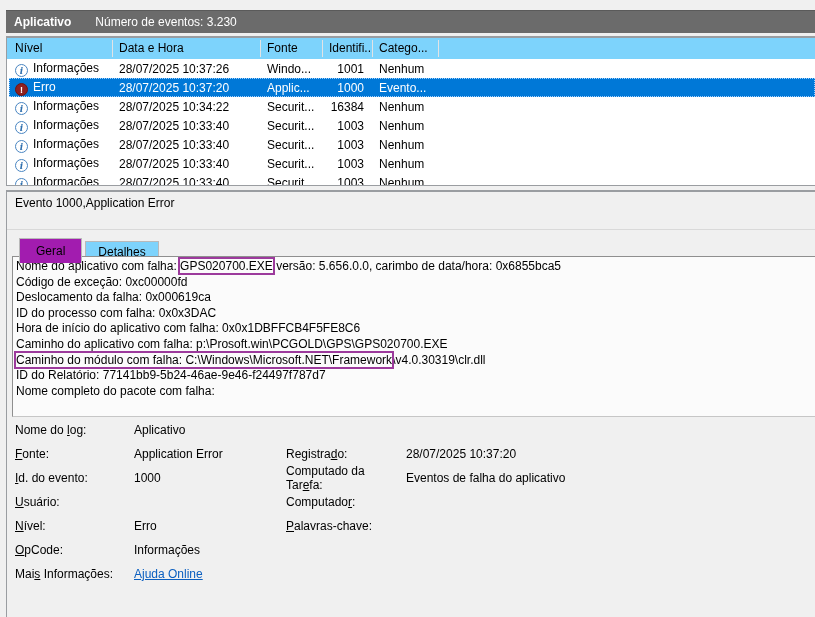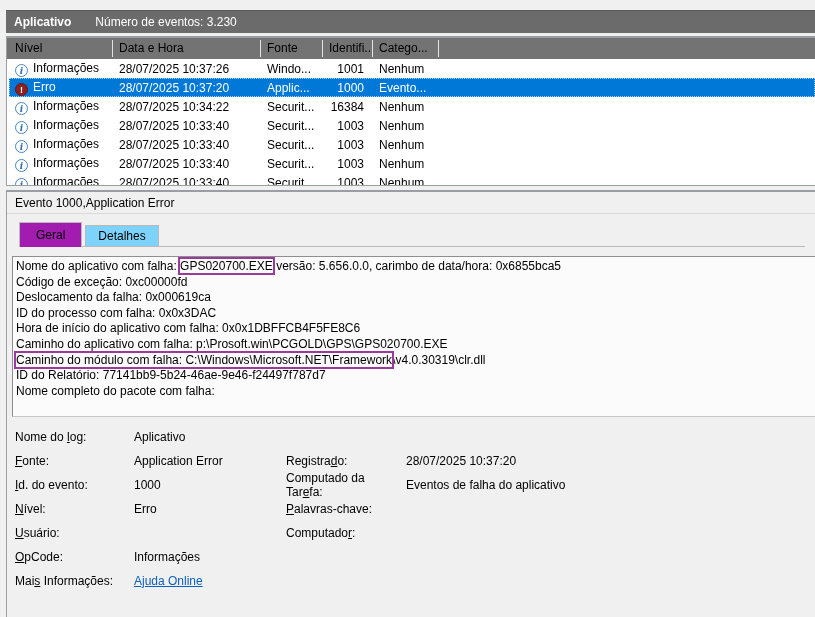--- a/index.html
+++ b/index.html
@@ -11,54 +11,54 @@
   .titlebar { position:absolute; left:6px; top:10px; right:0; height:23px;
     background:var(--titlebar,#6b6b6b); color:#fff; display:flex; align-items:center;
     padding-left:8px; border-top:1px solid #5a5a5a; }
   .titlebar .log-name { font-weight:bold; }
   .titlebar .event-count { margin-left:24px; }
 
   
   .table-panel { position:absolute; left:6px; top:36px; right:0; height:150px;
     background:#fff; border-top:2px solid #9a9da1; border-left:1px solid #9a9da1;
     border-bottom:1px solid #9a9da1; overflow:hidden; }
-  .thead { display:flex; height:21px; align-items:center; background:#737373; padding-left:2px; }
+  .thead { display:flex; height:21px; align-items:center; background:#7dd3fc; padding-left:2px; }
   .th { padding-left:6px; border-right:1px solid #e2e3e5; height:17px; line-height:17px;
     overflow:hidden; white-space:nowrap; }
   .tbody { padding-left:2px; }
   .trow { display:flex; height:19px; align-items:center; cursor:default; white-space:nowrap; }
   .td { padding-left:6px; overflow:hidden; }
   .td.num { text-align:right; padding-right:9px; padding-left:0; }
   .trow.selected { background:var(--sel,#0078d7); color:#fff;
     outline:1px dotted #9fd0ff; outline-offset:-1px; }
   .icon { display:inline-block; width:13px; height:13px; border-radius:50%;
     text-align:center; line-height:12px; font-size:9px; margin-right:5px;
     vertical-align:-2px; font-weight:bold; }
   .icon.info { background:#fff; border:1px solid #4a86c2; color:var(--info,#2f6fae);
     font-style:italic; font-family:"DejaVu Serif",serif; }
   .icon.error { background:var(--err,#8e2020); border:1px solid #6d1414; color:#fff; }
 
   
   .preview-panel { position:absolute; left:6px; top:190px; right:0; bottom:0;
     background:#f0f0f0; border-top:2px solid #9a9da1; border-left:1px solid #9a9da1; }
-  .preview-header { height:22px; line-height:22px; padding-left:8px;
+  .preview-header { height:38px; line-height:22px; padding-left:8px;
     border-bottom:1px solid #d9d9d9; }
   .tabs { display:flex; align-items:flex-end; margin:7px 10px 0 12px;
     border-bottom:1px solid #b9b9b9; height:26px; }
   .tab { border:1px solid #b9b9b9; border-bottom:none; background:#7dd3fc;
     padding:3px 12px 3px; margin-right:3px; position:relative; cursor:default; }
   .tab.active { padding:5px 16px 5px; margin-bottom:-1px; z-index:2; background:#a21caf; }
 
   .desc-box { position:absolute; left:5px; right:-2px; top:64px; height:161px;
     background:#fbfbfb; border:1px solid #8f8f8f; border-bottom-color:#c6c6c6;
     padding:2px 0 0 3px; overflow:hidden; }
   .dline { height:15.6px; line-height:15.6px; white-space:nowrap; }
   .annot { outline:2px solid var(--annot,#9c3a9c); outline-offset:0; }
 
-  .props { position:absolute; left:1px; right:0; top:233px; }
+  .props { position:absolute; left:1px; right:0; top:226px; }
   .prow { display:flex; height:24px; align-items:center; }
   .plabel  { width:119px; padding-left:7px; }
   .pvalue  { width:152px; padding-left:7px; }
   .plabel2 { width:120px; padding-left:7px; }
   .pvalue2 { flex:1; padding-left:7px; }
   .key { text-decoration:underline; }
   a.link { color:var(--link,#0b5fc0); text-decoration:underline; cursor:pointer; }
 </style>
 </head>
 <body>
@@ -161,29 +161,29 @@
           <div class="plabel2"><span><span>Registra</span><span class="key">d</span><span>o:</span></span></div>
           <div class="pvalue2">28/07/2025 10:37:20</div>
         </div>
         <div class="prow">
           <div class="plabel"><span><span></span><span class="key">I</span><span>d. do evento:</span></span></div>
           <div class="pvalue">1000</div>
           <div class="plabel2"><span><span>Computado da Tar</span><span class="key">e</span><span>fa:</span></span></div>
           <div class="pvalue2">Eventos de falha do aplicativo</div>
         </div>
         <div class="prow">
+          <div class="plabel"><span><span></span><span class="key">U</span><span>suário:</span></span></div>
+          <div class="pvalue"></div>
+          <div class="plabel2"><span><span>Computado</span><span class="key">r</span><span>:</span></span></div>
+          <div class="pvalue2"></div>
+        </div>
+        <div class="prow">
           <div class="plabel"><span><span></span><span class="key">N</span><span>ível:</span></span></div>
           <div class="pvalue">Erro</div>
           <div class="plabel2"><span><span></span><span class="key">P</span><span>alavras-chave:</span></span></div>
-          <div class="pvalue2"></div>
-        </div>
-        <div class="prow">
-          <div class="plabel"><span><span></span><span class="key">U</span><span>suário:</span></span></div>
-          <div class="pvalue"></div>
-          <div class="plabel2"><span><span>Computado</span><span class="key">r</span><span>:</span></span></div>
           <div class="pvalue2"></div>
         </div>
         <div class="prow">
           <div class="plabel"><span><span></span><span class="key">O</span><span>pCode:</span></span></div>
           <div class="pvalue">Informações</div>
           <div class="plabel2"></div>
           <div class="pvalue2"></div>
         </div>
         <div class="prow">
           <div class="plabel"><span><span>Mai</span><span class="key">s</span><span> Informações:</span></span></div>

